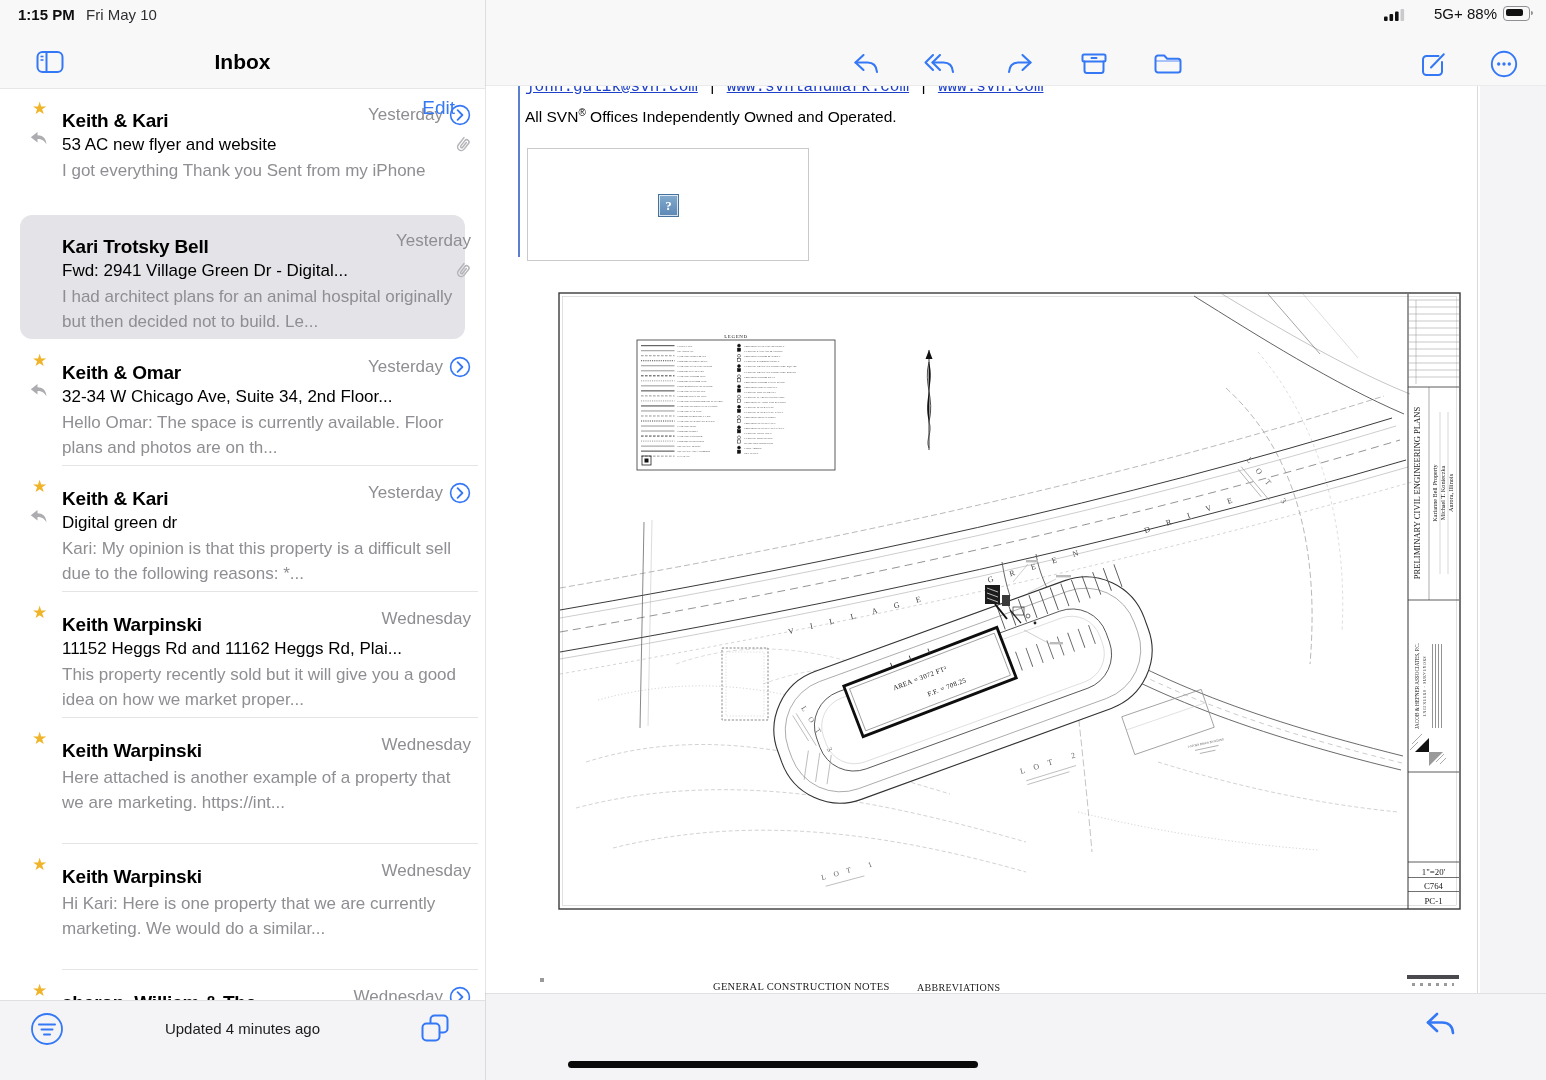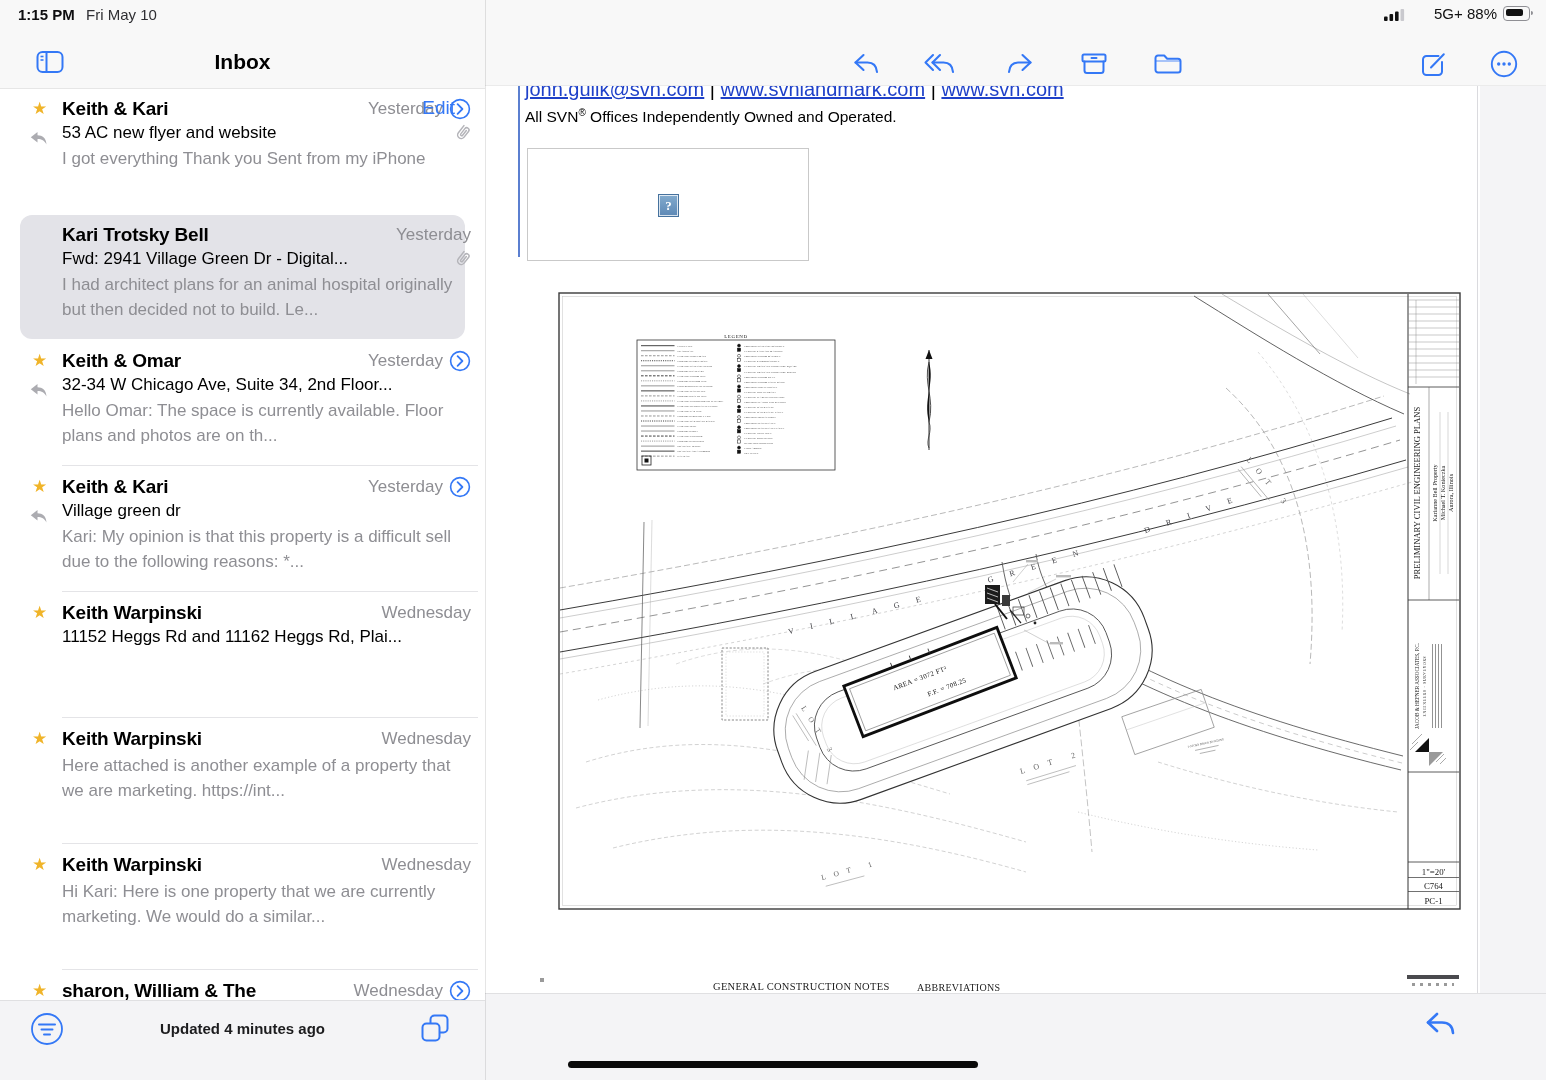--- a/index.html
+++ b/index.html
@@ -22,46 +22,46 @@
   .left-title{position:absolute;left:0;right:0;top:50px;text-align:center;font-size:21px;font-weight:700;color:#000;}
   .edit-btn{position:absolute;right:30px;top:52px;font-size:19px;color:#3478F6;cursor:pointer;margin-top:45px;}
   .sidebar-toggle{position:absolute;left:36px;top:50px;width:28px;height:25px;cursor:pointer;}
   
   .email-list{position:absolute;left:0;top:88px;width:485px;height:912px;overflow:hidden;background:#fff;}
   .email-row{position:relative;height:126px;box-sizing:border-box;padding:10px 14px 0 62px;z-index:0;}
   .email-row.selected::before{content:"";position:absolute;left:20px;right:20px;top:1px;bottom:1px;background:#E3E3E8;border-radius:12px;z-index:-1;}
   .star{position:absolute;left:32px;top:12px;font-size:17px;color:#F0B429;line-height:1;}
   .reply-mark{position:absolute;left:30px;top:43px;}
   .row-line1{display:flex;justify-content:space-between;align-items:center;margin-bottom:3px;}
-  .sender{font-size:19px;font-weight:700;color:#000;letter-spacing:-.2px;white-space:nowrap;overflow:hidden;}
+  .sender{font-size:19px;font-weight:700;color:#000;letter-spacing:-.2px;white-space:nowrap;overflow:hidden;margin-top:12px;}
   .meta{display:flex;align-items:center;gap:6px;flex:none;}
   .time{font-size:17px;color:#8E8E93;}
   .row-line2{display:flex;align-items:center;}
   .subject{flex:1;font-size:17px;color:#000;white-space:nowrap;overflow:hidden;}
   .clip{flex:none;margin-left:4px;}
   .preview{margin-top:3px;font-size:17px;line-height:25px;color:#8E8E93;max-height:51px;overflow:hidden;padding-right:4px;}
   .sep{position:absolute;left:62px;right:7px;bottom:0;height:1px;background:#E4E4E7;}
   
-  .left-footer{position:absolute;left:0;top:1000px;width:485px;height:80px;background:#F4F4F6;border-top:1px solid rgba(0,0,0,.08);z-index:4;font-weight:bold;}
+  .left-footer{position:absolute;left:0;top:1000px;width:485px;height:80px;background:#F4F4F6;border-top:1px solid rgba(0,0,0,.08);z-index:4;}
   .footer-status{position:absolute;left:0;right:0;top:19px;text-align:center;font-size:15px;color:#1c1c1e;}
   .filter-btn{position:absolute;left:29px;top:10px;cursor:pointer;}
   .copy-btn{position:absolute;right:34px;top:11px;cursor:pointer;}
   
   .right-topstrip{position:absolute;left:0;top:0;width:1061px;height:85px;background:#f8f8f8;border-bottom:1px solid rgba(0,0,0,.05);z-index:2;}
   .mt-dots{position:absolute;left:273px;top:11px;display:flex;gap:6px;}
   .mt-dots i{width:7px;height:7px;border-radius:50%;background:#ADADB2;}
   .tb-icon{position:absolute;cursor:pointer;z-index:3;}
   .right-margin{position:absolute;left:995px;top:85px;width:66px;height:908px;background:#F4F4F6;}
   .content-edge{position:absolute;left:992px;top:85px;width:1px;height:908px;background:#DADADE;}
   .right-footer{position:absolute;left:0;top:993px;width:1061px;height:87px;background:#F4F4F6;border-top:1px solid rgba(0,0,0,.08);z-index:4;}
   .reply-big{position:absolute;left:938px;top:14px;cursor:pointer;}
   
   .content{position:absolute;left:0;top:85px;width:995px;height:908px;background:#fff;overflow:hidden;}
   .quote-bar{position:absolute;left:33px;top:0;width:2px;height:172px;background:#5B7FD0;}
-  .sig-links{position:absolute;left:40px;top:-7px;font-size:20px;color:#000;white-space:nowrap;}
+  .sig-links{position:absolute;left:40px;top:-7px;font-size:16px;color:#000;white-space:nowrap;font-family:Liberation Mono, monospace;}
   .sig-links a{color:#1F41C9;text-decoration:underline;cursor:pointer;}
   .svn-line{position:absolute;left:40px;top:22px;font-size:15.5px;color:#000;}
   .svn-line sup{font-size:10px;}
   .img-placeholder{position:absolute;left:42px;top:63px;width:280px;height:111px;border:1px solid #C9C9C9;background:#fff;}
   .q-icon{position:absolute;left:130px;top:45px;width:19px;height:21px;background:linear-gradient(#83abce,#5d88b5);border:1px solid #46729E;box-shadow:inset 0 0 0 1px rgba(255,255,255,.75);color:#fff;font-size:13px;font-weight:700;text-align:center;line-height:21px;font-family:"Liberation Serif",serif;}
   .drawing-wrap{position:absolute;left:73px;top:207px;width:903px;height:618px;}
   .ns-square{position:absolute;left:55px;top:893px;width:4px;height:4px;background:#9a9a9a;}
   .ns-notes{position:absolute;left:228px;top:896px;font-family:"Liberation Serif",serif;font-size:10.5px;color:#222;letter-spacing:.3px;}
   .ns-abbr{position:absolute;left:432px;top:897px;font-family:"Liberation Serif",serif;font-size:10px;color:#222;letter-spacing:.3px;}
   .ns-bar{position:absolute;left:922px;top:890px;width:52px;height:4px;background:#4a4a4e;}
@@ -186,41 +186,42 @@
         <span class="time">Yesterday</span>
         <span class="chev">
           <svg width="22" height="22" viewBox="0 0 22 22" fill="none">
                   <circle cx="11" cy="11" r="9.4" stroke="#3478F6" stroke-width="1.6"></circle>
                   <path d="M8.6 6.2 L13.4 11 L8.6 15.8" stroke="#3478F6" stroke-width="1.8" stroke-linecap="round" stroke-linejoin="round"></path>
                 </svg>
         </span>
       </span>
     </div>
     <div class="row-line2">
-      <span class="subject">Village green dr</span>
+      <span class="subject">Digital green dr</span>
 
     </div>
     <div class="preview">Kari: My opinion is that this property is a difficult sell due to the following reasons: *...</div>
     <div class="sep"></div>
   </div>
 
   <div class="email-row">
     <span class="star">★</span>
 
     <div class="row-line1">
       <span class="sender">Keith Warpinski</span>
       <span class="meta">
         <span class="time">Wednesday</span>
 
       </span>
     </div>
     <div class="row-line2">
       <span class="subject">11152 Heggs Rd and 11162 Heggs Rd, Plai...</span>
 
     </div>
+    <div class="preview">This property recently sold but it will give you a good idea on how we market proper...</div>
     <div class="sep"></div>
   </div>
 
   <div class="email-row">
     <span class="star">★</span>
 
     <div class="row-line1">
       <span class="sender">Keith Warpinski</span>
       <span class="meta">
         <span class="time">Wednesday</span>

